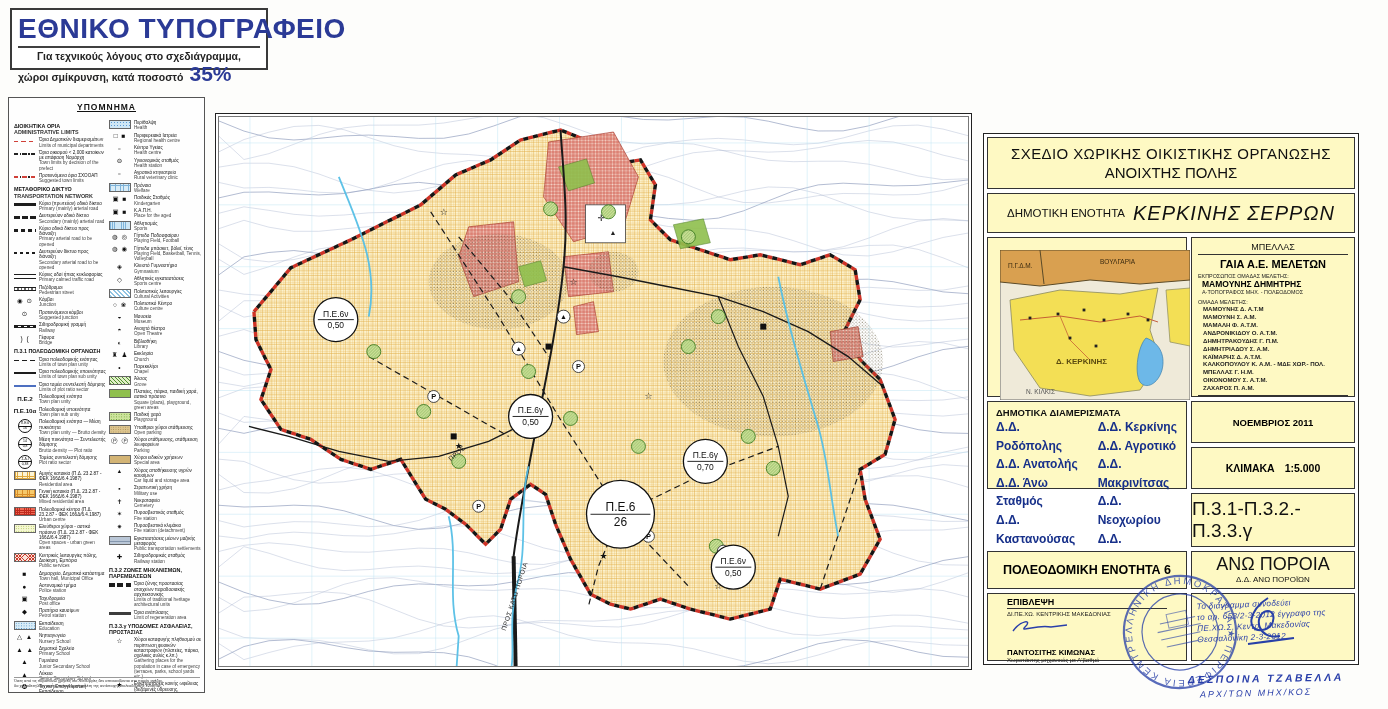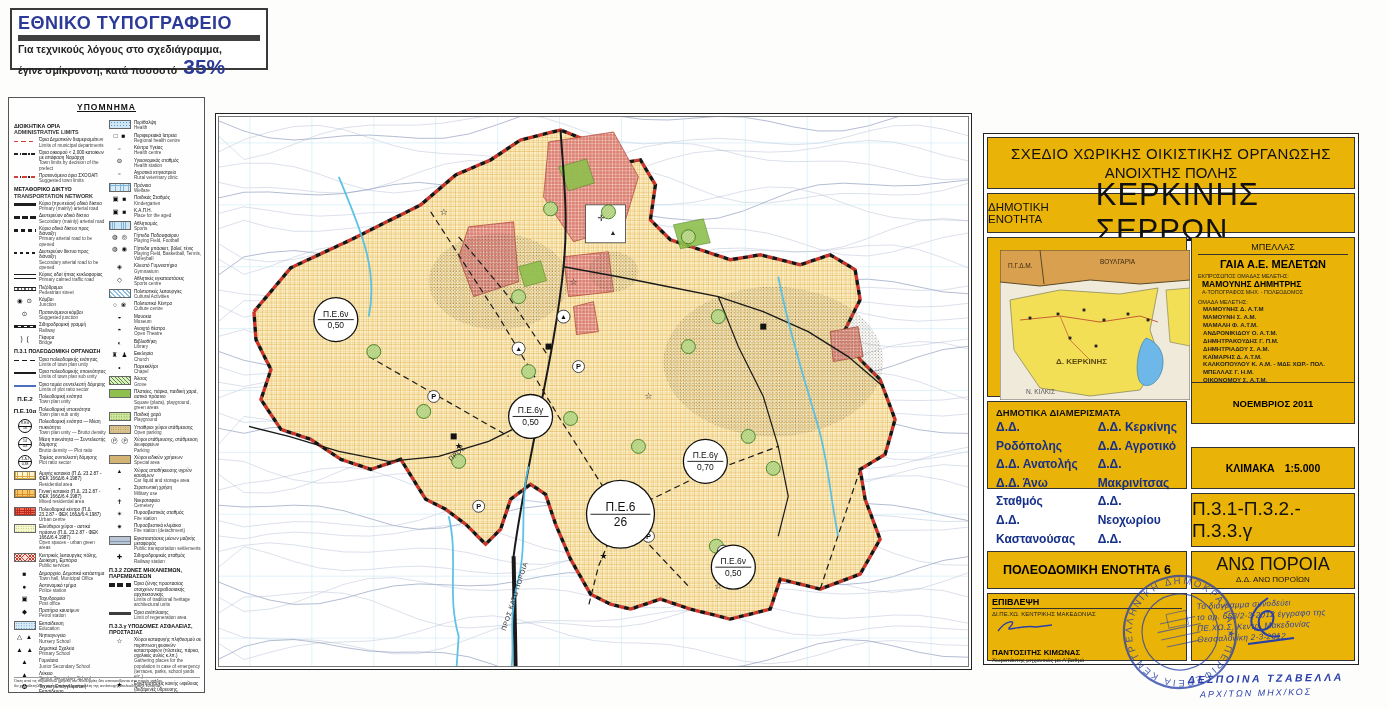--- a/index.html
+++ b/index.html
@@ -3,23 +3,23 @@
 <meta charset="utf-8">
 <style>
   * { box-sizing: border-box; margin:0; padding:0; }
   html,body { background:#ffffff; }
   body { font-family:"Liberation Sans", sans-serif; }
   #sheet { position:relative; width:1388px; height:709px; background:#fdfdfb; overflow:hidden; }
 
   
   #redbox { position:absolute; left:10px; top:8px; width:258px; height:62px;
     border:2px solid #3a3a3a; background:#fff; padding:3px 6px 2px 6px; }
-  #redbox .t { color:#2b3a96; font-weight:bold; font-size:18px; letter-spacing:0.5px;
-    border-bottom:6px solid #404040; padding-bottom:1px; white-space:nowrap; }
-  #redbox .l { font-size:10.5px; font-weight:bold; color:#222; line-height:1.25; margin-top:2px;}
+  #redbox .t { color:#2b3a96; font-weight:bold; font-size:28px; letter-spacing:0.5px;
+    border-bottom:2px solid #404040; padding-bottom:1px; white-space:nowrap; }
+  #redbox .l { font-size:10.5px; font-weight:bold; color:#222; line-height:1.25; margin-top:2px;text-align:center;}
   #redbox .row { display:flex; align-items:flex-end; gap:6px; }
   #redbox .pct { color:#2b3a96; font-size:21px; font-weight:bold; line-height:1; }
 
   
   #legend { position:absolute; left:8px; top:97px; width:197px; height:596px;
     border:1px solid #555; background:#fefefe; overflow:hidden; }
   #legend h1 { font-size:8.5px; font-weight:bold; text-align:center; margin-top:4px;
     text-decoration:underline; letter-spacing:1px; color:#111; }
   .lgcol { position:absolute; top:22px; }
   #lgc1 { left:5px;  width:92px; }
@@ -77,54 +77,54 @@
   .pecirc .a { font-size:3.4px; line-height:1; border-bottom:0.6px solid #111; padding-bottom:.4px; width:100%; text-align:center;}
   .pecirc .b { font-size:3.4px; line-height:1; padding-top:.4px; }
 
   
   #mapframe { position:absolute; left:215px; top:113px; width:757px; height:557px;
     border:1.6px solid #222; background:#fff; }
   #mapinner { position:absolute; left:2px; top:2px; right:2px; bottom:2px; border:0.7px solid #777; }
   #map-svg { width:100%; height:100%; display:block; }
 
   
-  .cell { position:absolute; border:1.2px solid #333; background:#eab308; }
+  .cell { position:absolute; border:1.2px solid #333; background:#fef9c3; }
   #tb-outer { position:absolute; left:983px; top:133px; width:376px; height:532px; border:1.6px solid #222; background:#fff; }
   #tb-title { left:987px; top:137px; width:368px; height:52px; text-align:center; padding-top:7px; }
   #tb-title .l1 { font-size:15px; color:#111; letter-spacing:0.4px; }
   #tb-title .l2 { font-size:15px; color:#111; margin-top:2px; }
   #tb-mun { left:987px; top:193px; width:368px; height:40px; display:flex; align-items:center; justify-content:center; gap:8px; }
   #tb-mun .lbl { font-size:11.5px; color:#111; }
-  #tb-mun .val { font-size:31px; color:#111; letter-spacing:1px; }
+  #tb-mun .val { font-size:20px; color:#111; letter-spacing:1px;font-style:italic; }
   #tb-inset { left:987px; top:237px; width:200px; height:160px; padding:12px; }
   #tb-contr { left:1191px; top:237px; width:164px; height:160px; padding:4px 6px; overflow:hidden;}
   #tb-contr .hd { font-size:9px; color:#111; text-align:center; }
   #tb-contr .g1 { font-size:11px; font-weight:bold; text-align:center; border-top:0.8px solid #333; margin-top:2px; padding-top:3px; }
   #tb-contr .rep-l { font-size:5.4px; margin-top:3px; color:#222;}
   #tb-contr .rep-n { font-size:8.5px; font-weight:bold; margin-left:4px;}
   #tb-contr .rep-t { font-size:5.4px; margin-left:4px; color:#222;}
   #tb-contr .team-l { font-size:5.6px; margin-top:4px; color:#222;}
   #tb-contr .team { margin-left:5px; }
   #tb-contr .team div { font-size:6.1px; font-weight:bold; color:#222; line-height:1.3; }
   #tb-contr .g2 { font-size:12px; font-weight:bold; text-align:center; border-top:0.8px solid #333; margin-top:3px; padding-top:3px;}
   #tb-distr { left:987px; top:401px; width:200px; height:88px; padding:5px 8px; }
   #tb-distr .hd { font-size:9.5px; font-weight:bold; color:#111; }
   #tb-distr .cols { display:flex; gap:14px; }
   #tb-distr .cols div div { font-size:12px; font-weight:bold; color:#17308a; line-height:1.55; }
-  #tb-date  { left:1191px; top:382px; width:164px; height:42px; display:flex; align-items:center; justify-content:center; font-size:9.5px; font-weight:bold;}
+  #tb-date  { left:1191px; top:401px; width:164px; height:42px; display:flex; align-items:center; justify-content:center; font-size:9.5px; font-weight:bold;}
   #tb-scale { left:1191px; top:447px; width:164px; height:42px; display:flex; align-items:center; justify-content:center; gap:10px; font-size:10.5px; font-weight:bold;}
   #tb-org { left:987px; top:493px; width:200px; height:54px; text-align:center; padding-top:3px;}
   #tb-org .t { font-size:13px; font-weight:bold; }
   #tb-org .s { font-size:7.8px; font-weight:bold; line-height:1.2; }
   #tb-code { left:1191px; top:493px; width:164px; height:54px; display:flex; align-items:center; justify-content:center; font-size:19px; color:#111;}
   #tb-unit { left:987px; top:551px; width:200px; height:38px; display:flex; align-items:center; justify-content:center; font-size:12.5px; font-weight:bold;}
   #tb-name { left:1191px; top:551px; width:164px; height:38px; text-align:center; padding-top:2px;}
   #tb-name .n { font-size:18px; color:#111; }
   #tb-name .s { font-size:8px; color:#111; }
-  #tb-sup { left:987px; top:593px; width:200px; height:68px; padding:3px 4px;}
+  #tb-sup { left:987px; top:593px; width:200px; height:68px; padding:3px 19px;}
   #tb-sup .hd { font-size:9px; font-weight:bold; border-bottom:0.8px solid #333; padding-bottom:1px;}
   #tb-sup .org { font-size:6px; margin-top:2px; color:#222;}
   #tb-sup .nm { font-size:7.8px; font-weight:bold; margin-top:10px;}
   #tb-sup .tt { font-size:6px; color:#222;}
   #tb-note { left:1191px; top:593px; width:164px; height:68px; padding:4px 5px; overflow:visible;}
   .hand { color:#2a3faa; font-style:italic; }
   #tb-note div { font-size:8.2px; line-height:1.35; letter-spacing:0.3px; transform:rotate(-1.2deg);}
   #stamp { position:absolute; left:1118px; top:570px; width:124px; height:124px; transform:rotate(-12deg); opacity:0.9;}
   #bigsig { position:absolute; left:1228px; top:592px; width:80px; height:60px; }
   #sig-name { position:absolute; left:1188px; top:672px; font-size:10.5px; letter-spacing:2.5px; transform:rotate(-1deg); font-weight:bold;}
@@ -133,21 +133,21 @@
 </style>
 </head>
 <body>
 
 <div id="sheet">
 
   <div id="redbox">
     <div class="t">ΕΘΝΙΚΟ ΤΥΠΟΓΡΑΦΕΙΟ</div>
     <div class="l">Για τεχνικούς λόγους στο σχεδιάγραμμα,</div>
     <div class="row">
-      <div class="l">έγινε σμίκρυνση, κατά ποσοστό</div>
+      <div class="l">χώροι σμίκρυνση, κατά ποσοστό</div>
       <div class="pct">35%</div>
     </div>
   </div>
 
   <div id="legend">
     <h1>ΥΠΟΜΝΗΜΑ</h1>
     <div class="lgcol" id="lgc1">
         <div class="lg-h">ΔΙΟΙΚΗΤΙΚΑ ΟΡΙΑ<span class="en">ADMINISTRATIVE LIMITS</span></div>
         <div class="lg-row">
           <div class="lg-sym">

